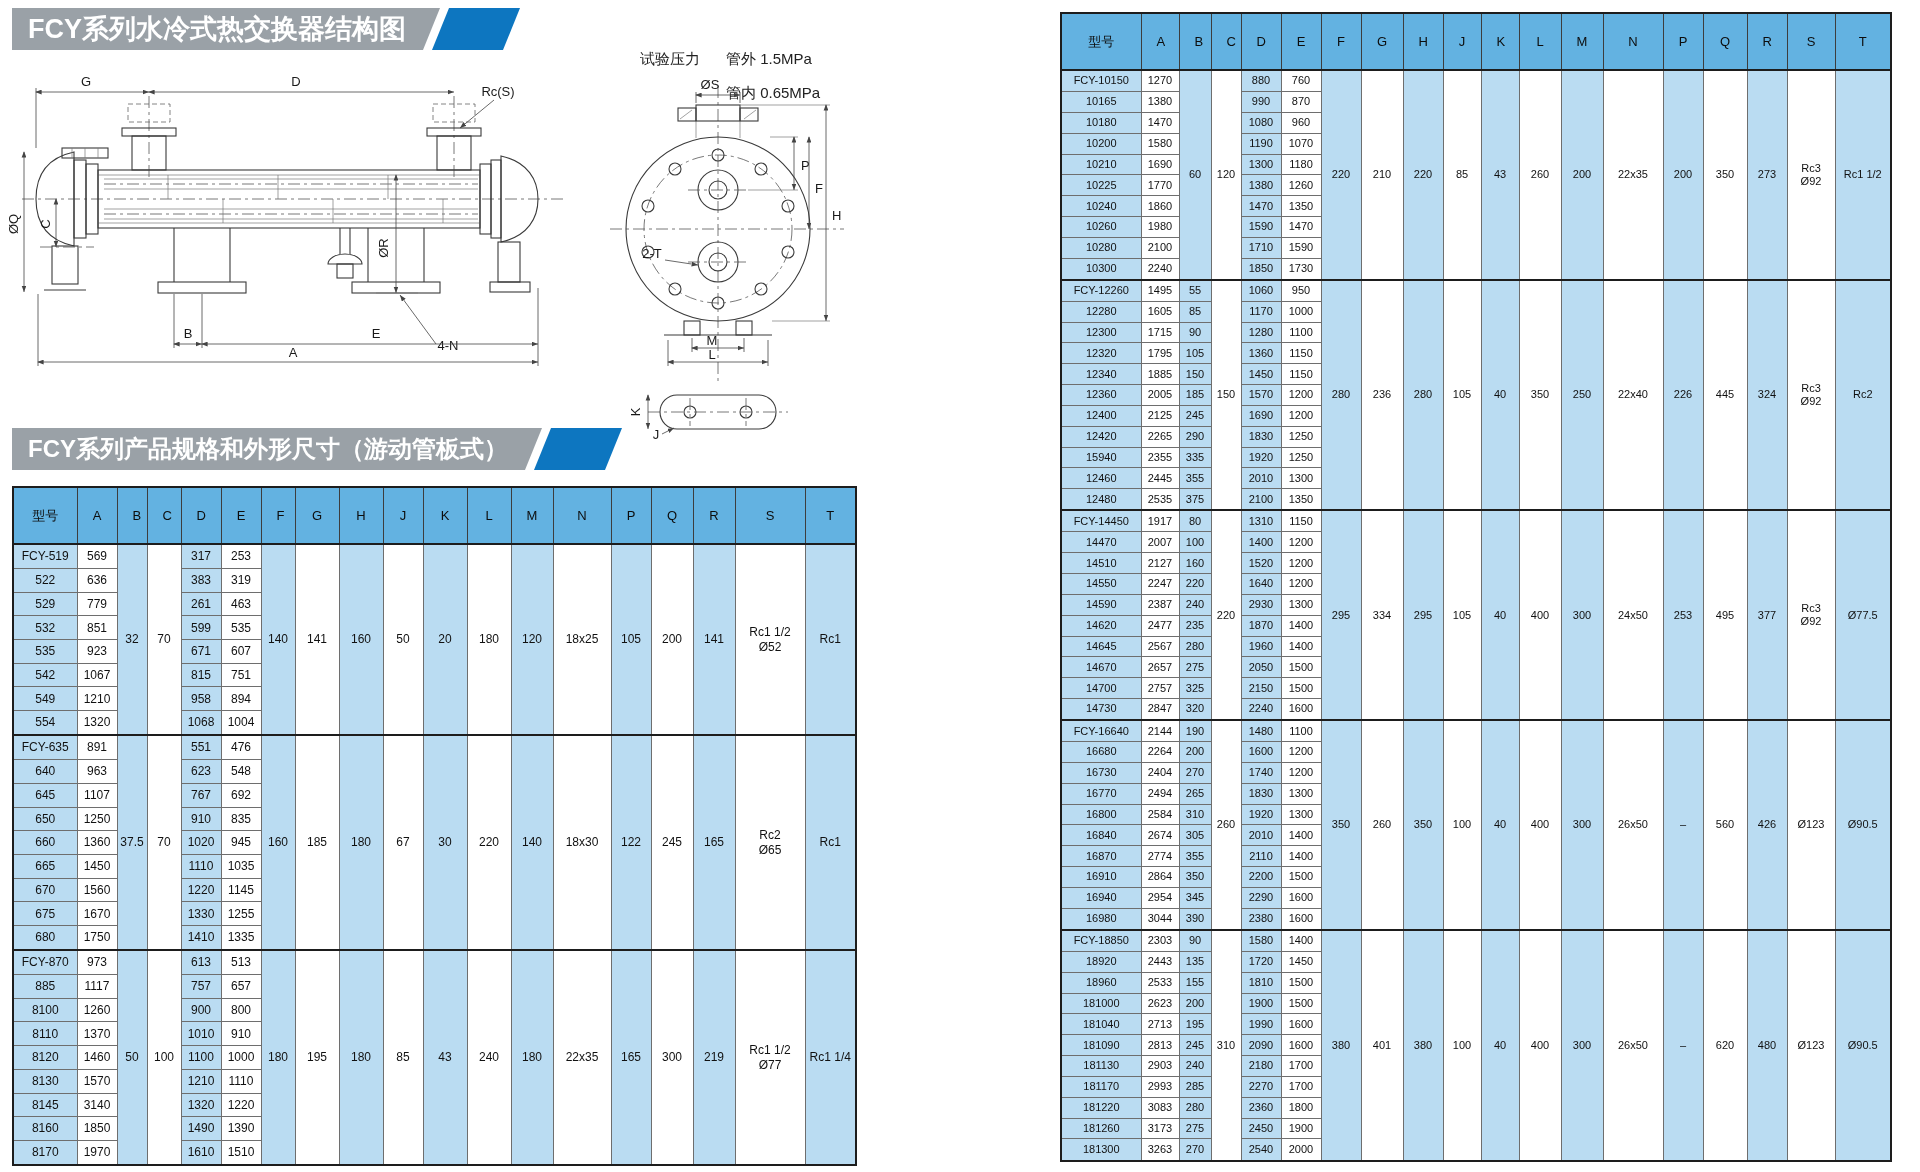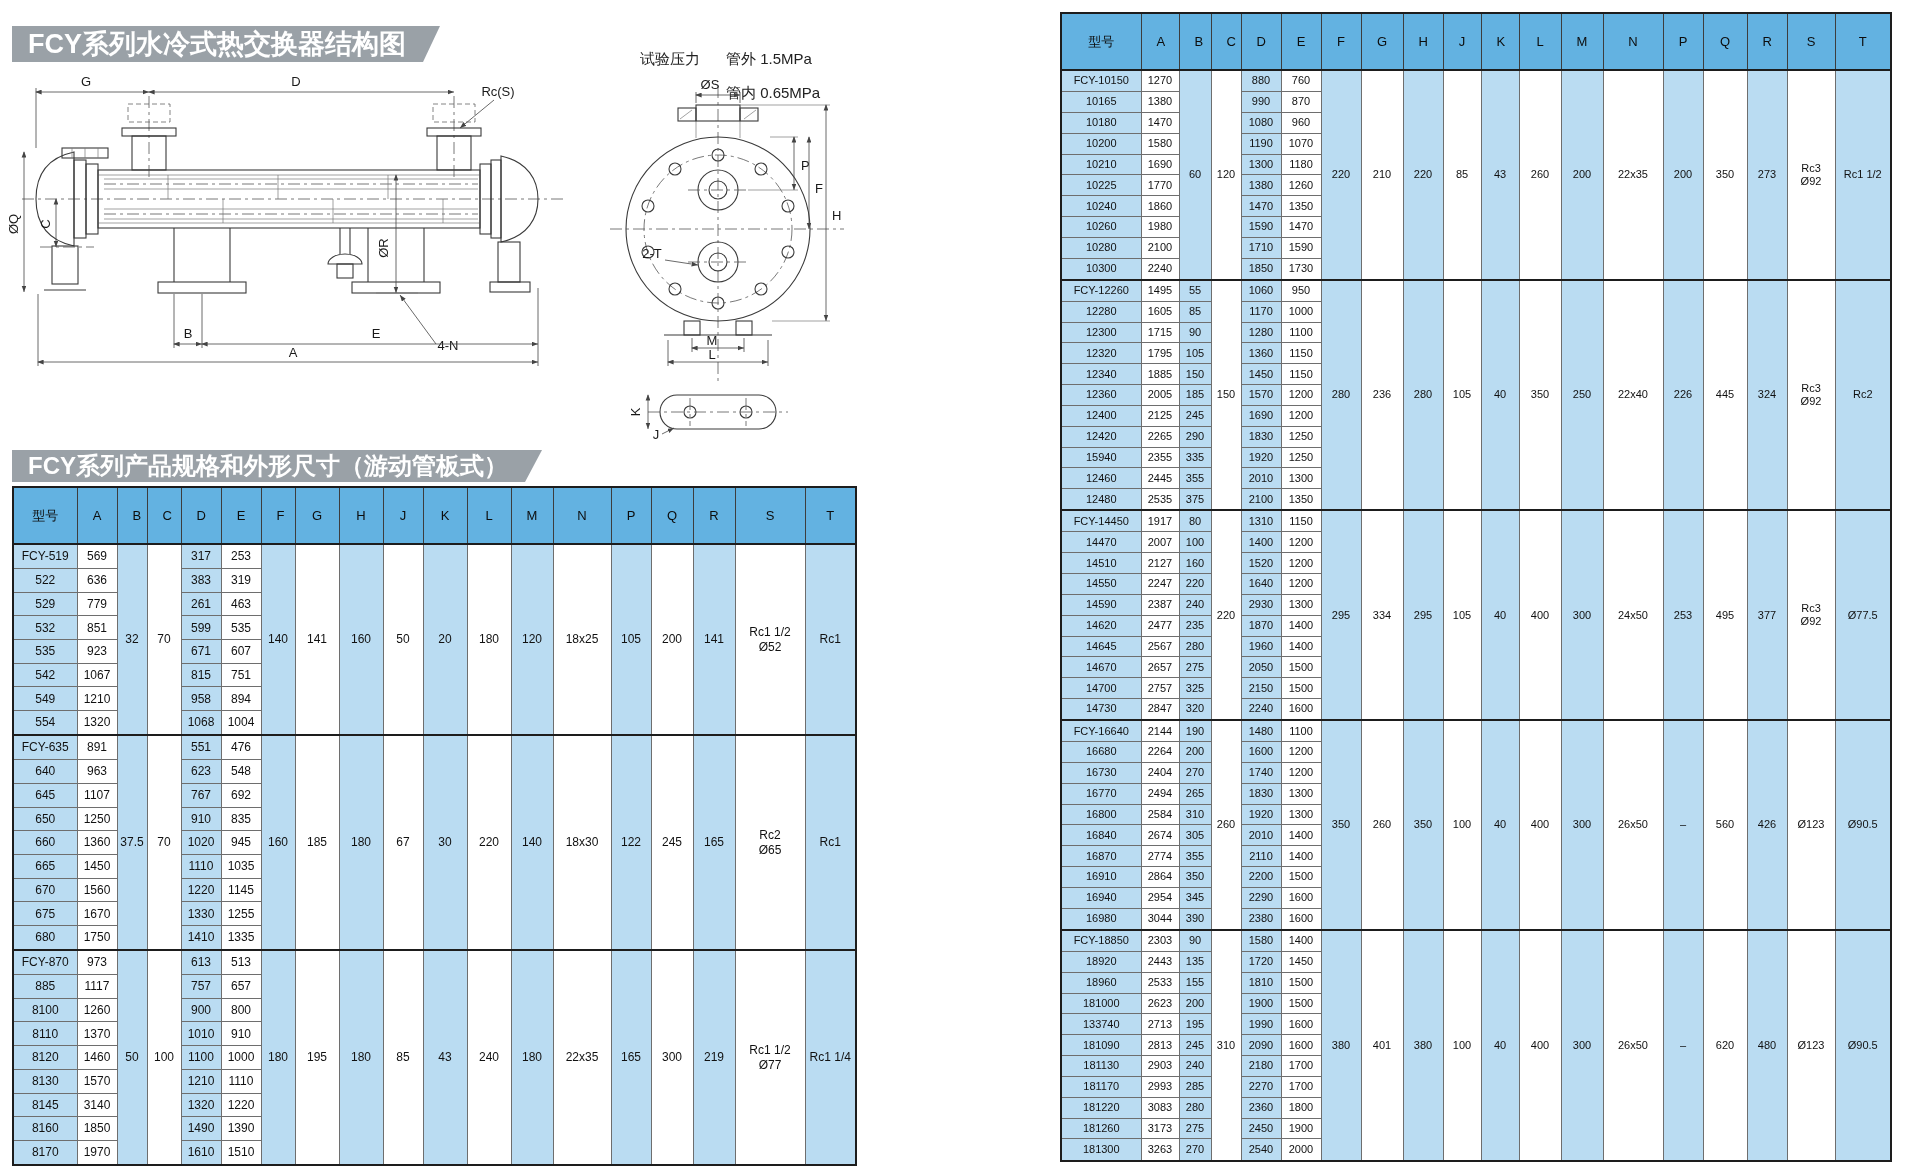--- a/index.html
+++ b/index.html
@@ -1,19 +1,19 @@
 <!DOCTYPE html>
 <html><head>
 <meta charset="utf-8">
 <style>
   html,body{margin:0;padding:0;background:#ffffff;}
   .page{position:relative;width:1920px;height:1172px;background:#ffffff;overflow:hidden;
         font-family:"Liberation Sans",sans-serif;color:#111;}
   
-  .banner{position:absolute;display:flex;height:54px;align-items:flex-end;}
+  .banner{position:absolute;display:flex;height:42px;}
   .b-gray{background:#9aa1a7;color:#fff;font-weight:bold;display:flex;align-items:center;
           padding:0 34px 0 16px;white-space:nowrap;
           clip-path:polygon(0 0,100% 0,calc(100% - 17px) 100%,0 100%);}
   .banner1 .b-gray{font-size:27px;}
   .banner2 .b-gray{font-size:24px;}
   .b-blue{background:#0d76c0;width:88px;margin-left:-8px;
           clip-path:polygon(17px 0,100% 0,calc(100% - 17px) 100%,0 100%);}
   
   .pressure{position:absolute;left:640px;top:36px;font-size:15px;color:#222;line-height:22px;}
   .pressure .row{display:flex;margin-top:12px;}
@@ -903,21 +903,21 @@
           <td class="cw">1500</td>
         </tr>
         <tr>
           <td class="cb">181000</td>
           <td class="cw">2623</td>
           <td class="cb">200</td>
           <td class="cb">1900</td>
           <td class="cw">1500</td>
         </tr>
         <tr>
-          <td class="cb">133740</td>
+          <td class="cb">181040</td>
           <td class="cw">2713</td>
           <td class="cb">195</td>
           <td class="cb">1990</td>
           <td class="cw">1600</td>
         </tr>
         <tr>
           <td class="cb">181090</td>
           <td class="cw">2813</td>
           <td class="cb">245</td>
           <td class="cb">2090</td>

